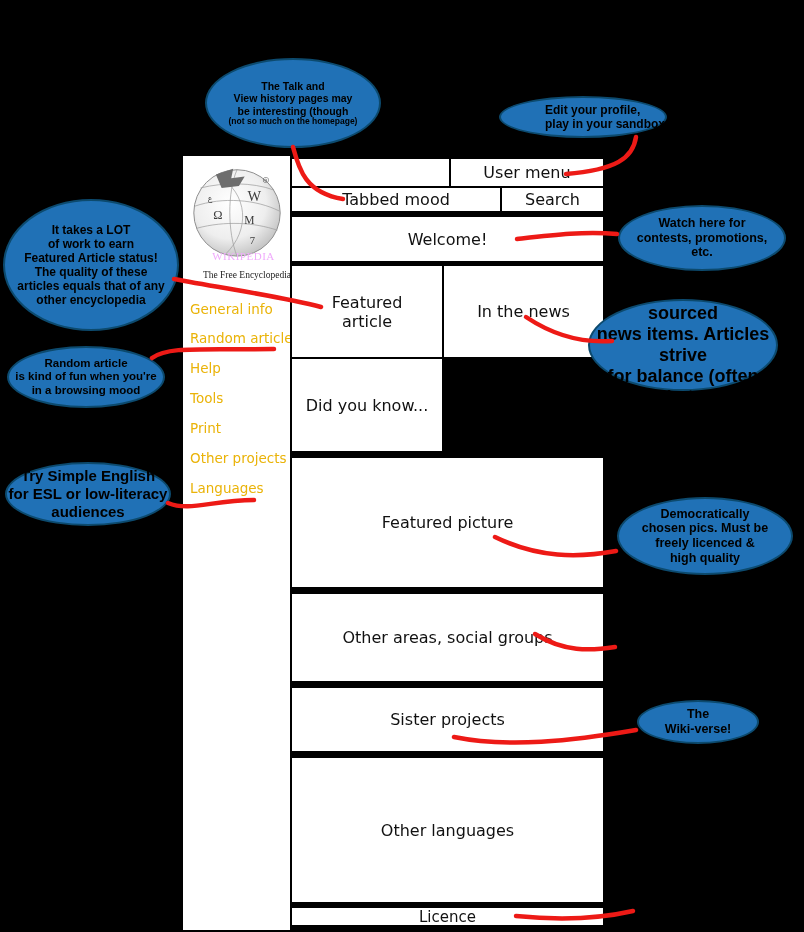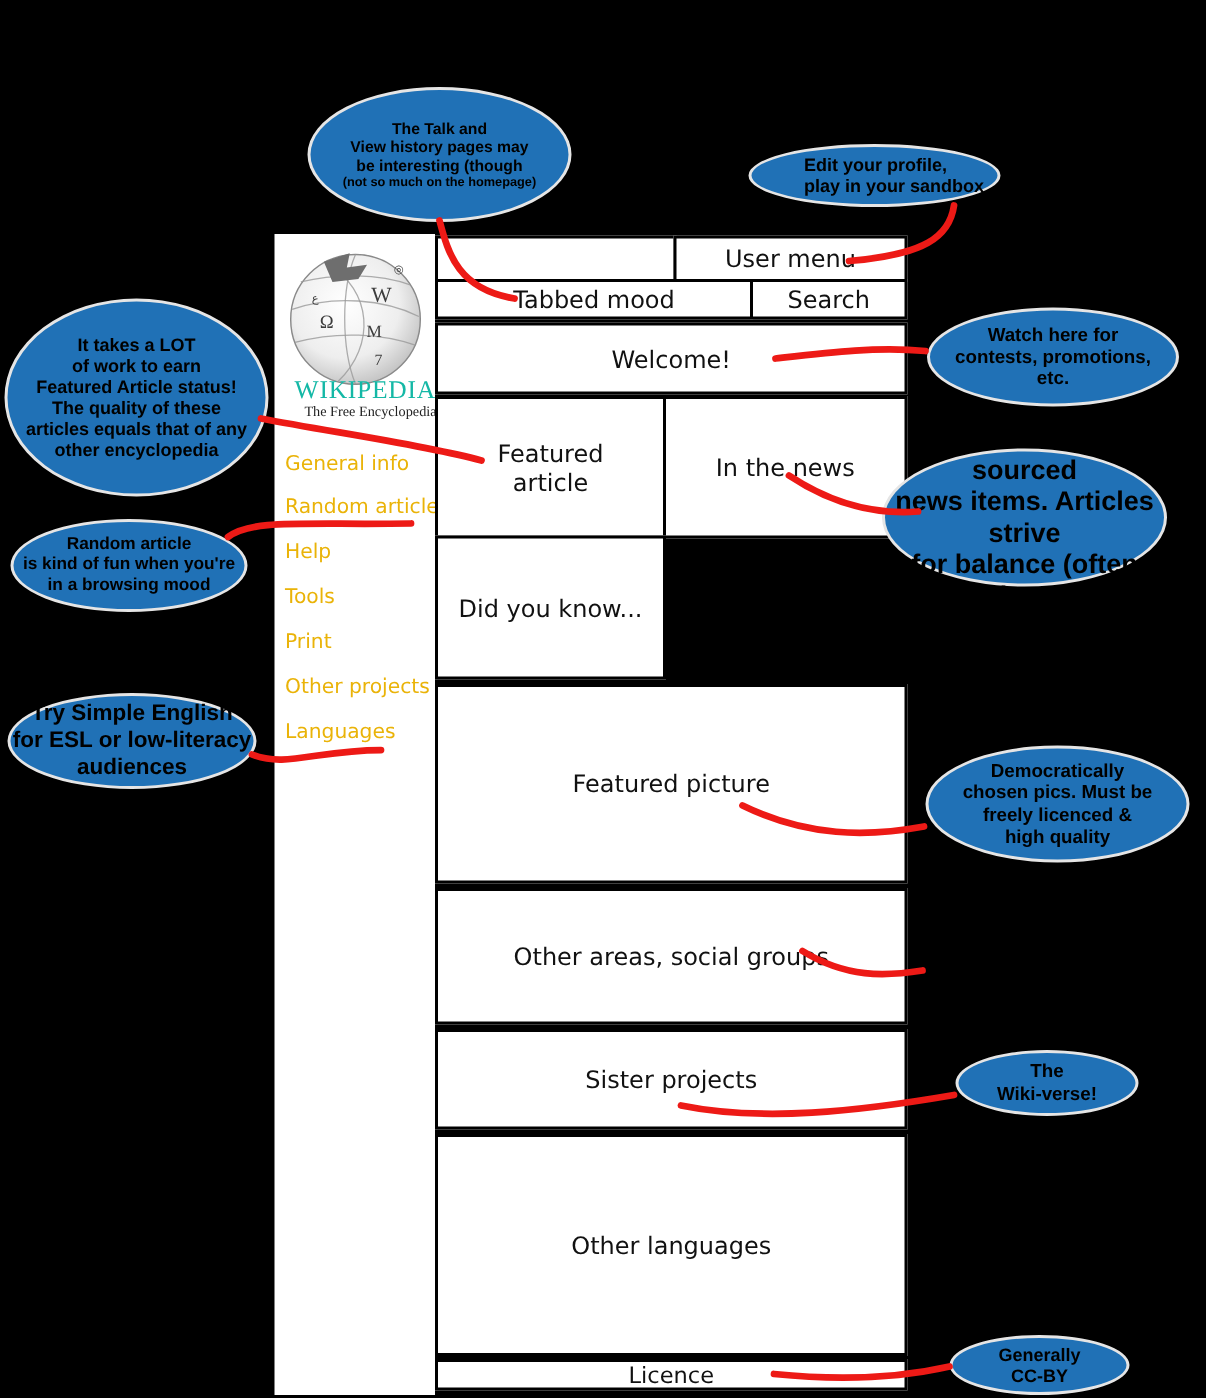--- a/index.html
+++ b/index.html
@@ -6,31 +6,31 @@
   .stage{position:relative;width:804px;height:932px;background:#000;overflow:hidden;
          font-family:"DejaVu Sans","Liberation Sans",sans-serif;}
   
   .page-bg{position:absolute;left:183px;top:156px;width:107px;height:774px;background:#fff;}
   .wf-box{position:absolute;background:#fff;border:2px solid #000;box-sizing:border-box;
           display:flex;align-items:center;justify-content:center;color:#111;font-size:16px;}
   .pre{white-space:pre-line;text-align:center;}
   
   .side-item{position:absolute;left:190px;color:#eab308;font-size:13.5px;}
   .wordmark{position:absolute;left:183px;top:250px;width:121px;text-align:center;
-            font-family:"Liberation Serif","DejaVu Serif",serif;font-size:17px;color:#14b8a6;letter-spacing:.5px;}
+            font-family:"Liberation Serif","DejaVu Serif",serif;font-size:11px;color:#f0abfc;letter-spacing:.5px;}
   .tagline{position:absolute;left:183px;top:270px;width:128px;text-align:center;
            font-family:"Liberation Serif","DejaVu Serif",serif;font-size:9.5px;color:#222;}
   .logo-wrap{position:absolute;left:189px;top:163px;width:96px;height:96px;}
   
-  .bubble{position:absolute;border-radius:50%;background:#2071b6;border:2px solid #e5e5e5;
+  .bubble{position:absolute;border-radius:50%;background:#2071b6;border:2px solid #0c4a6e;
           box-sizing:border-box;display:flex;flex-direction:column;align-items:center;justify-content:center;
           color:#000;font-weight:bold;font-family:"Liberation Sans","DejaVu Sans",sans-serif;
           text-align:center;line-height:1.18;z-index:4;}
   .bubble .note{font-size:8.5px;line-height:1.1;}
-  .bubble.left-al{align-items:center;text-align:left;padding-left:26px;}
+  .bubble.left-al{align-items:flex-end;text-align:left;padding-left:26px;}
   
   .connectors{position:absolute;left:0;top:0;z-index:5;pointer-events:none;}
 </style>
 </head>
 <body>
 
 <div class="stage">
 
   <div class="page-bg"></div>
 
@@ -126,24 +126,20 @@
   <div class="bubble" style="left:617px;top:497px;width:176px;height:78px;font-size:12.5px">
     <span class="pre">Democratically
 chosen pics. Must be
 freely licenced &amp;
 high quality</span>
   </div>
   <div class="bubble" style="left:637px;top:700px;width:122px;height:44px;font-size:12.5px">
     <span class="pre">The
 Wiki-verse!</span>
   </div>
-  <div class="bubble" style="left:633px;top:890px;width:120px;height:40px;font-size:12px">
-    <span class="pre">Generally
-CC-BY</span>
-  </div>
 
   <svg class="connectors" width="804" height="932" viewBox="0 0 804 932">
     <g fill="none" stroke="#ed1a16" stroke-width="4.5" stroke-linecap="round">
       <path d="M293,147 C299,170 306,193 343,199"></path>
       <path d="M636,137 C633,158 616,170 566,174"></path>
       <path d="M174,279 C220,288 280,296 321,307"></path>
       <path d="M517,239 C552,235 584,231 617,234"></path>
       <path d="M526,317 C556,337 585,343 612,341"></path>
       <path d="M152,358 C168,346 200,350 274,349"></path>
       <path d="M168,503 C190,512 212,500 254,500"></path>

